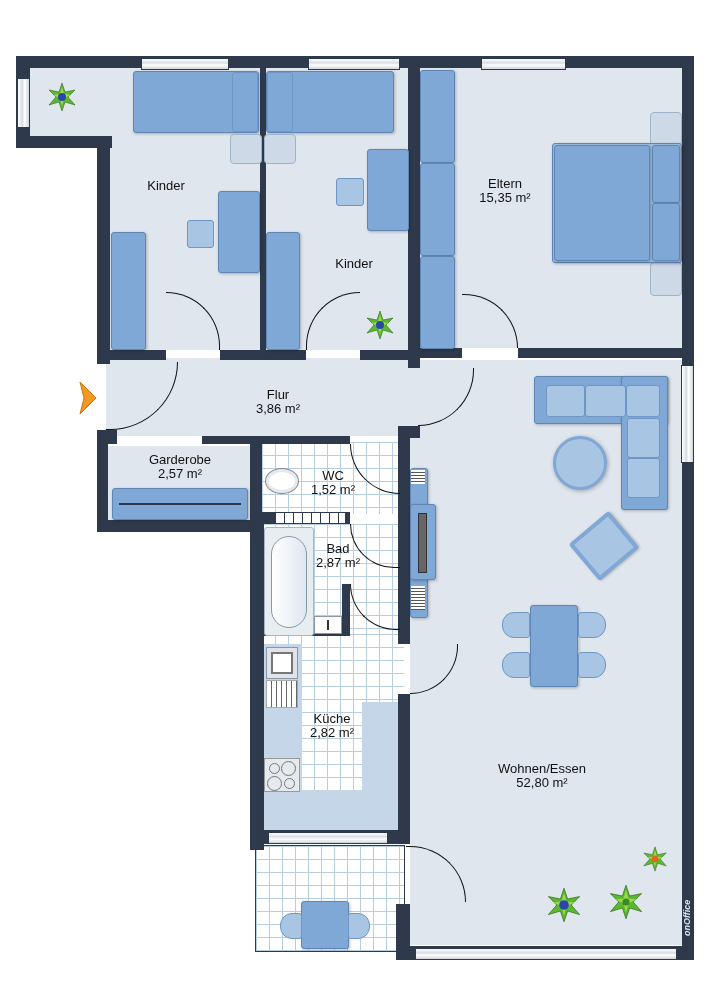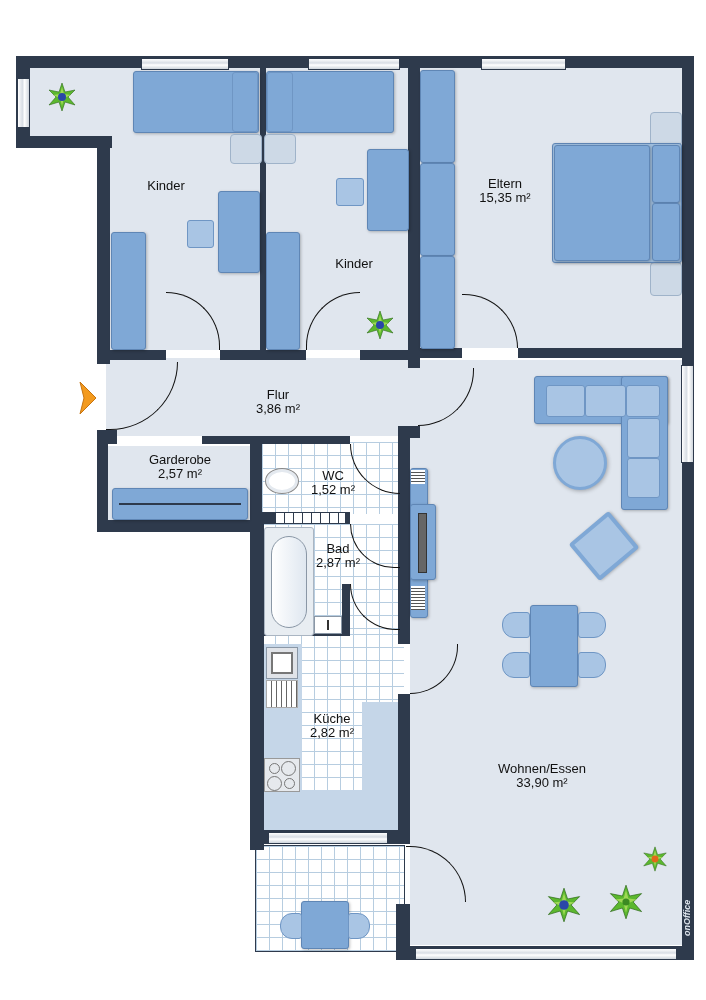--- a/index.html
+++ b/index.html
@@ -229,18 +229,18 @@
 <div class="label" style="left:338px;top:541px;">
   <span>Bad</span>
   <span class="area">2,87 m²</span>
 </div>
 <div class="label" style="left:332px;top:711px;">
   <span>Küche</span>
   <span class="area">2,82 m²</span>
 </div>
 <div class="label" style="left:542px;top:761px;">
   <span>Wohnen/Essen</span>
-  <span class="area">33,90 m²</span>
+  <span class="area">52,80 m²</span>
 </div>
 
 <div class="abs" style="left:676px;top:900px;width:40px;height:14px;transform:rotate(-90deg);transform-origin:0 0;color:#dfe6ee;font-size:9px;font-style:italic;font-weight:bold;top:936px;left:682px;">
   <span>onOffice</span>
 </div>
 
 </body></html>

